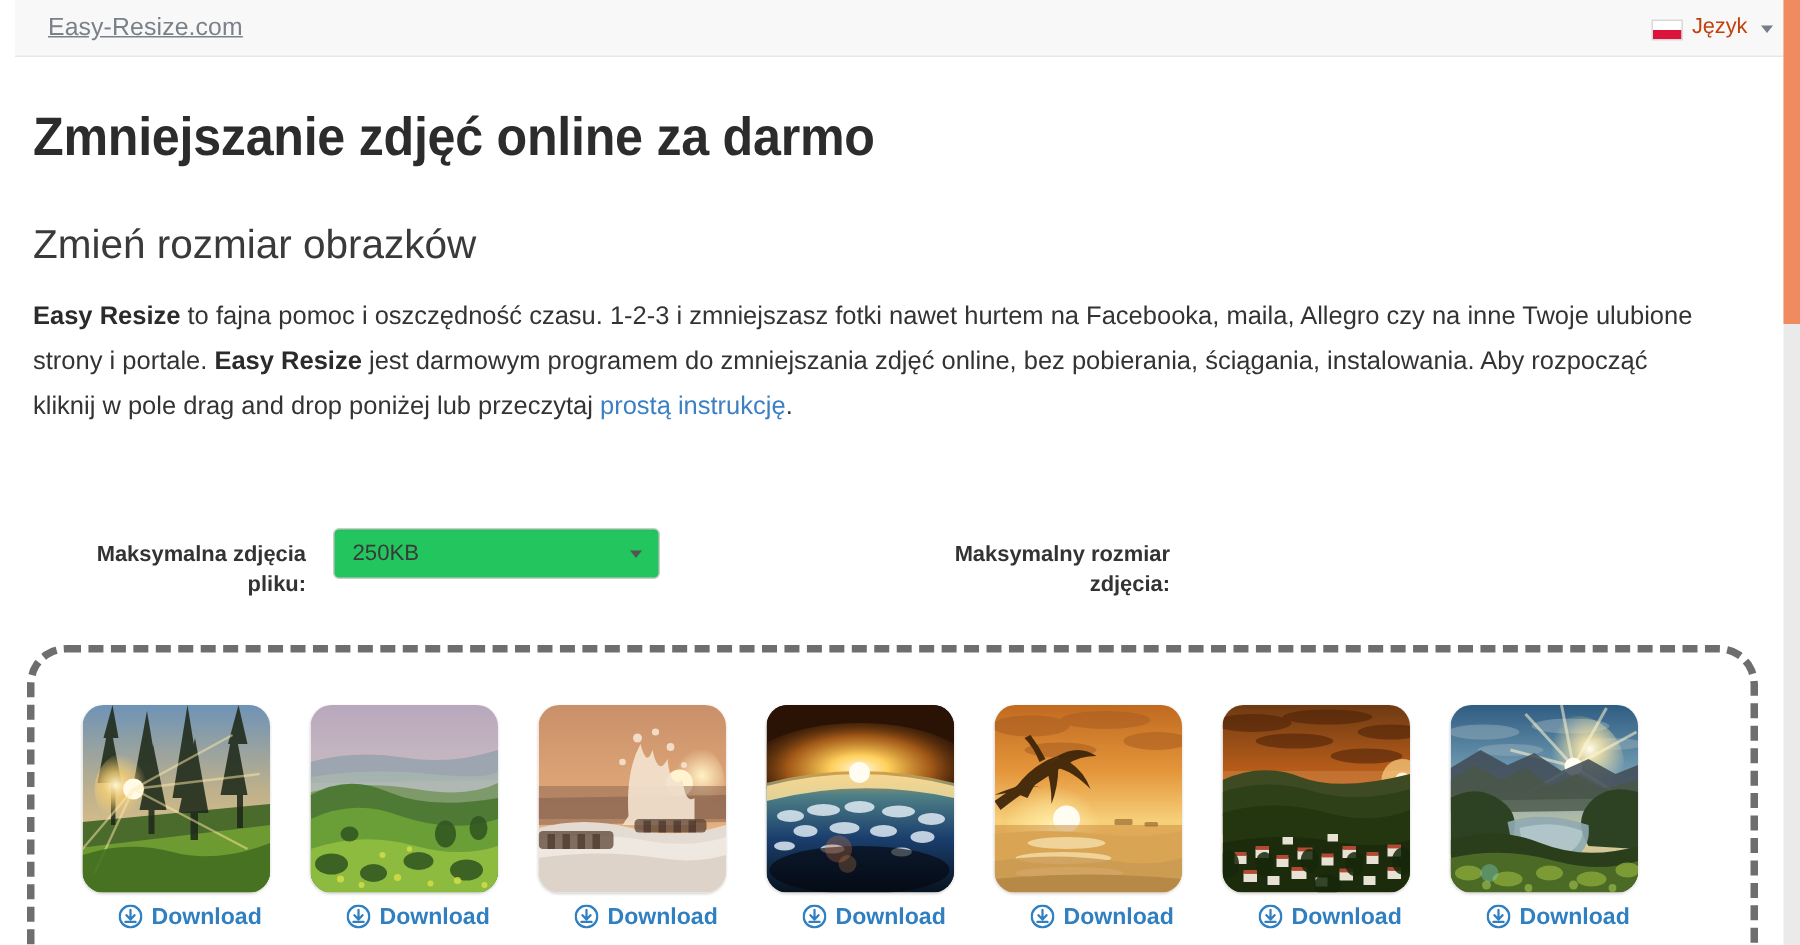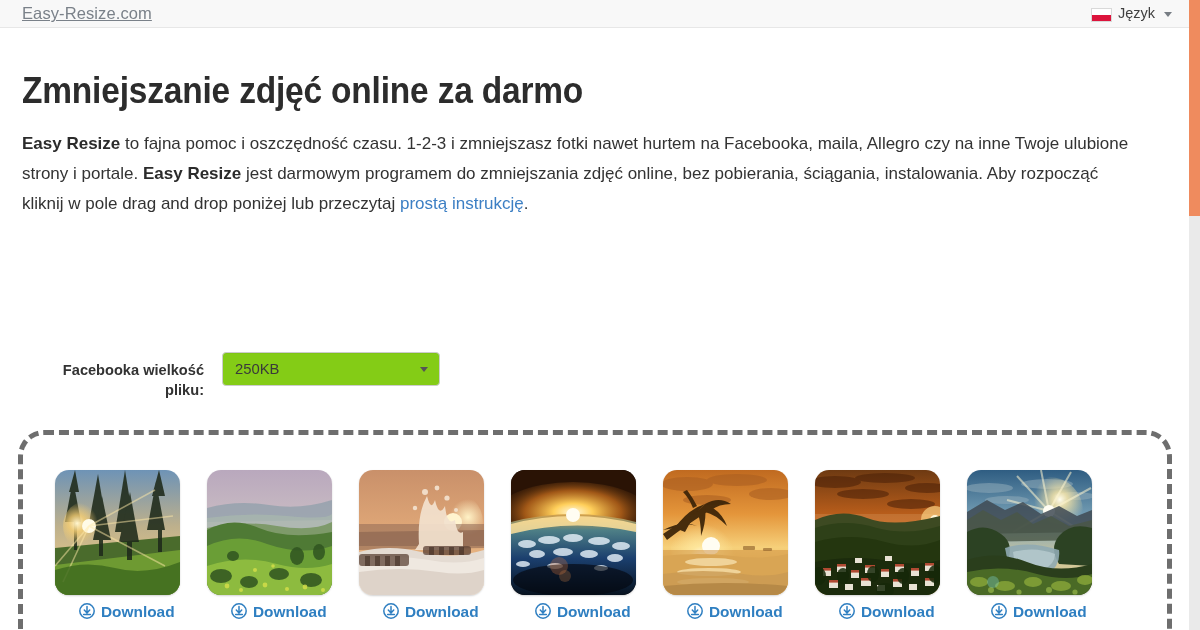--- a/index.html
+++ b/index.html
@@ -7,37 +7,37 @@
     margin: 0; padding: 0;
     width: 1200px; height: 630px;
     overflow: hidden;
     background: #ffffff;
     font-family: "Liberation Sans", sans-serif;
     color: #333333;
   }
 
   
   .navbar {
-    position: absolute; top: 0; left: 0;
-    width: 1190px; height: 28px;
+    position: absolute; top: 0; left: 10px;
+    width: 1190px; height: 38px;
     background: #f8f8f8;
     border-bottom: 1px solid #e7e7e7;
     display: flex; align-items: center;
   }
   .brand {
     margin-left: 22px;
     font-size: 16.5px;
     color: #7a8189;
     letter-spacing: .1px;
     line-height: 1;
   }
   .nav-right {
     margin-left: auto; margin-right: 18px;
     display: flex; align-items: center; gap: 6px;
-    color: #404040; font-size: 14.5px;
+    color: #c2410c; font-size: 14.5px;
   }
   .flag-pl {
     width: 21px; height: 14px;
     border: 1px solid #d9d9d9;
     background: linear-gradient(to bottom, #ffffff 0 50%, #dc143c 50% 100%);
     display: inline-block;
     position: relative; top: 1px;
   }
   .lang-label { line-height: 1; }
   .caret-down {
@@ -119,21 +119,21 @@
   }
   .opt-label.w1 { width: 166px; }
   .opt-label.w2 { width: 146px; }
 
   .select-box {
     position: relative;
     height: 34px;
     margin-left: 18px;
     border: 1px solid #cccccc;
     border-radius: 4px;
-    background: #84cc16;
+    background: #22c55e;
     display: flex; align-items: center;
     font-size: 14.8px;
     color: #3a3a3a;
     padding: 0 28px 0 12px;
     box-shadow: inset 0 1px 1px rgba(0,0,0,0.035);
   }
   .select-box.sb1 { width: 218px; }
   .select-box.sb2 { width: 222px; }
   .select-caret {
     position: absolute; right: 11px; top: 50%;
@@ -189,36 +189,38 @@
   <a class="brand" href="#">Easy-Resize.com</a>
   <div class="nav-right">
     <span class="flag-pl"></span>
     <span class="lang-label">Język</span>
     <span class="caret-down"></span>
   </div>
 </div>
 
 <div class="content">
   <h1 class="page-title">Zmniejszanie zdjęć online za darmo</h1>
+  <h2 class="page-subtitle">Zmień rozmiar obrazków</h2>
 
   <p class="intro">
     <b>Easy Resize</b><span> to fajna pomoc i oszczędność czasu. 1-2-3 i zmniejszasz fotki nawet hurtem na Facebooka, maila, Allegro czy na inne Twoje ulubione strony i portale. </span><b>Easy Resize</b><span> jest darmowym programem do zmniejszania zdjęć online, bez pobierania, ściągania, instalowania. Aby rozpocząć kliknij w pole drag and drop poniżej lub przeczytaj </span><a class="inline-link" href="#">prostą instrukcję</a><span>.</span>
   </p>
 </div>
 
 <div class="options-row">
   <div class="opt-group left">
-    <div class="opt-label w1">Facebooka wielkość pliku:</div>
+    <div class="opt-label w1">Maksymalna zdjęcia pliku:</div>
     <div class="select-box sb1">
       <span>250KB</span>
       <span class="select-caret"></span>
     </div>
   </div>
 
   <div class="opt-group right">
+    <div class="opt-label w2">Maksymalny rozmiar zdjęcia:</div>
   </div>
 </div>
 
 <div class="dropzone"></div>
 
 <div class="thumbs">
 
   <div class="thumb-cell">
     <div class="thumb">
       <svg viewBox="0 0 125 125" preserveAspectRatio="none">

